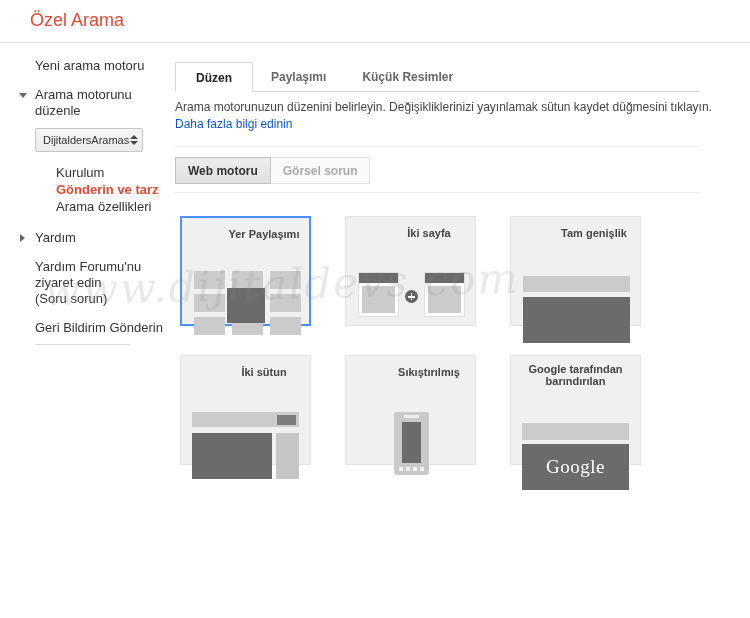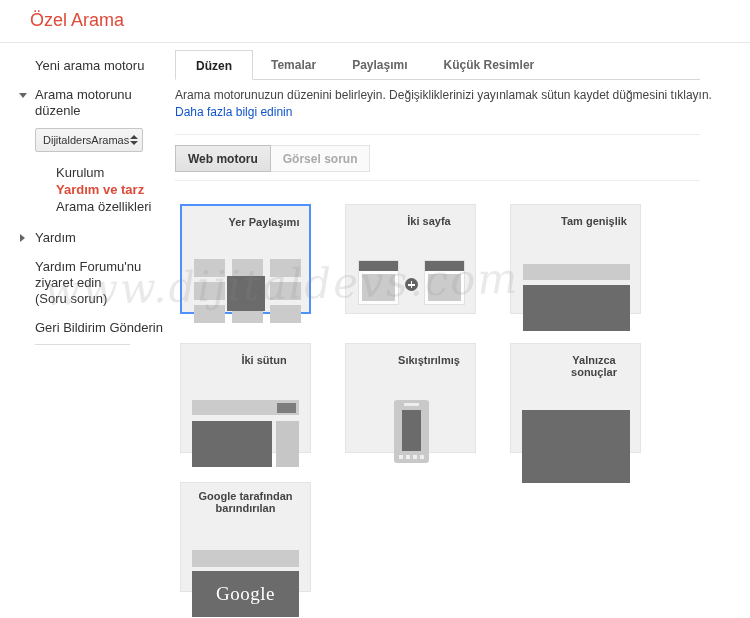--- a/index.html
+++ b/index.html
@@ -28,21 +28,21 @@
   .spinner { display:flex; flex-direction:column; align-items:center; gap:2px; }
   .spinner i { display:block; width:0; height:0; }
   .tri-up { border-left:4px solid transparent; border-right:4px solid transparent; border-bottom:4px solid #444; }
   .tri-down { border-left:4px solid transparent; border-right:4px solid transparent; border-top:4px solid #444; }
   .submenu { padding-left:26px; margin-bottom:15px; }
   .sub-item { line-height:17px; cursor:pointer; color:#333; }
   .sub-item.active { color:#dd4b39; font-weight:bold; }
   .sidebar-divider { margin:8px 0 0 5px; width:95px; border-top:1px solid #ddd; }
 
   
-  .main { position:absolute; left:175px; top:50px; width:525px; }
+  .main { position:absolute; left:175px; top:62px; width:525px; }
   .tabs { display:flex; height:30px; border-bottom:1px solid #d8d8d8; }
   .tab { padding:8px 18px 0; font-size:12px; font-weight:bold; color:#666; cursor:pointer; }
   .tab.active {
     background:#fff; border:1px solid #d8d8d8; border-bottom:1px solid #fff;
     margin-bottom:-1px; color:#222; padding:8px 20px 0;
   }
   .desc { margin:7px 0 0; font-size:12px; line-height:17px; color:#444; white-space:nowrap; }
   .learn-more { color:#1155cc; text-decoration:none; cursor:pointer; }
   .hdivider { border:none; border-top:1px solid #ededed; margin:13px 0 0; }
   .segmented { margin-top:10px; display:flex; }
@@ -123,39 +123,38 @@
   </div>
   <div class="engine-select">
     <span class="engine-select-value">DijitaldersAramasi2</span>
     <span class="spinner">
         <i class="tri-up"></i>
         <i class="tri-down"></i>
       </span>
   </div>
   <nav class="submenu">
     <div class="sub-item">Kurulum</div>
-    <div class="sub-item active">Yardım ve tarz</div>
+    <div class="sub-item active">Gönderin ve tarz</div>
     <div class="sub-item">Arama özellikleri</div>
   </nav>
   <div class="nav-item">
     <span class="caret caret-right"></span>
     <span>Yardım</span>
   </div>
   <div class="nav-item">
     <div style="position:static;padding:0;">Yardım Forumu'nu ziyaret edin</div>
     <div style="position:static;padding:0;">(Soru sorun)</div>
   </div>
   <div class="nav-item">Geri Bildirim Gönderin</div>
   <div class="sidebar-divider"></div>
 </aside>
 
 <main class="main">
   <div class="tabs">
     <div class="tab active">Düzen</div>
-    <div class="tab">Temalar</div>
     <div class="tab">Paylaşımı</div>
     <div class="tab">Küçük Resimler</div>
   </div>
 
   <p class="desc">
     <span>Arama motorunuzun düzenini belirleyin. Değişikliklerinizi yayınlamak sütun kaydet düğmesini tıklayın.</span><br>
     <a class="learn-more">Daha fazla bilgi edinin</a>
   </p>
 
   <hr class="hdivider">
@@ -229,26 +228,20 @@
           <div class="t5-dots">
               <i></i>
               <i></i>
               <i></i>
               <i></i>
             </div>
         </div>
       </div>
     </div>
 
-    <div class="card">
-      <div class="card-title">Yalnızca sonuçlar</div>
-      <div class="thumb">
-        <div class="t6-dark"></div>
-      </div>
-    </div>
 
     <div class="card">
       <div class="card-title two-line" style="width:100px;margin-left:auto;margin-right:auto;">Google tarafından barındırılan</div>
       <div class="thumb">
         <div class="t7-bar"></div>
         <div class="t7-dark">
             <span class="t7-logo">Google</span>
           </div>
       </div>
     </div>

